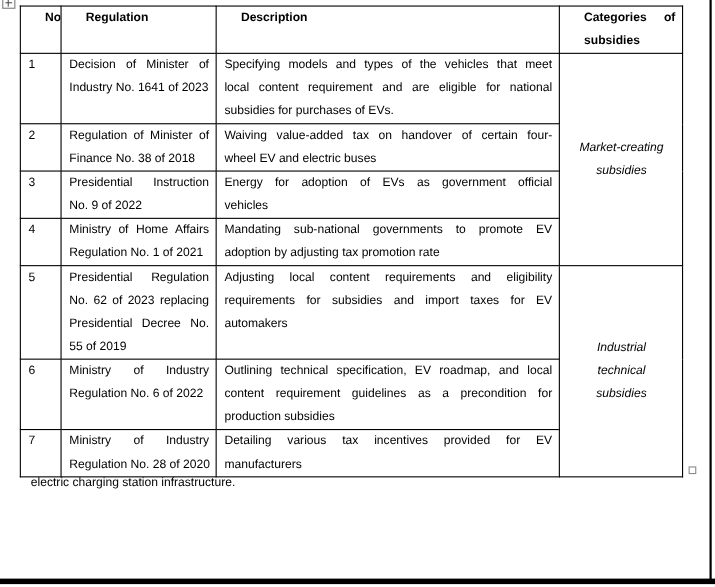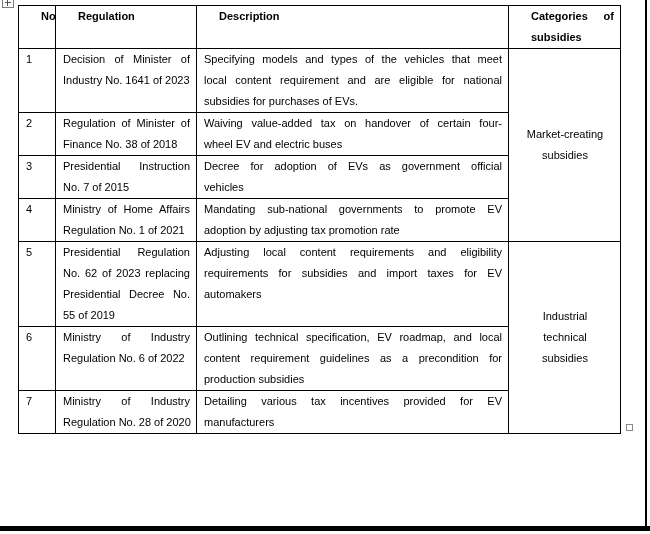--- a/index.html
+++ b/index.html
@@ -19,21 +19,21 @@
   .reg col.c-desc { width:312px; }
   .reg col.c-cat  { width:112px; }
   .reg th, .reg td { border:1px solid #000; vertical-align:top; padding:0 6px 0 7px; text-align:left; overflow:hidden; }
   .reg th { font-weight:bold;padding-left:22px; }
   tr.h43 { height:43px; } tr.h64 { height:64px; } tr.h85 { height:85px; }
 
   
   .tl { text-align:justify; text-align-last:justify; }
   .tl:last-child { text-align-last:left; white-space:nowrap; }
   td.cat { vertical-align:middle; }
-  td.cat .tl, td.cat .tl:last-child { text-align-last:center; white-space:nowrap; }
+  td.cat .tl, td.cat .tl:last-child { text-align-last:center; white-space:nowrap;font-style:italic; }
 
   .footnote { position:absolute; left:21px; top:429px; width:606px; font-size:11px; line-height:20.6px; }
   .footnote .tl:first-child { text-indent:7px; }
 
   .resize-handle { position:absolute; left:626px; top:424px; width:5px; height:5px;
     border:1px solid #8a8a8a; background:#fff; }
   .page-border-right { position:absolute; left:645px; top:0; width:2px; height:529px; background:#000; }
   .bottom-bar { position:absolute; left:0; top:526px; width:650px; height:5px; background:#000; }
 </style>
 </head>
@@ -84,24 +84,24 @@
           </td>
       <td>
             <div class="tl">Waiving value-added tax on handover of certain four-</div>
             <div class="tl">wheel EV and electric buses</div>
           </td>
     </tr>
     <tr class="h43">
       <td>3</td>
       <td>
             <div class="tl">Presidential Instruction</div>
-            <div class="tl">No. 7 of 2015</div>
+            <div class="tl">No. 9 of 2022</div>
           </td>
       <td>
-            <div class="tl">Decree for adoption of EVs as government official</div>
+            <div class="tl">Energy for adoption of EVs as government official</div>
             <div class="tl">vehicles</div>
           </td>
     </tr>
     <tr class="h43">
       <td>4</td>
       <td>
             <div class="tl">Ministry of Home Affairs</div>
             <div class="tl">Regulation No. 1 of 2021</div>
           </td>
       <td>
@@ -148,19 +148,20 @@
           </td>
       <td>
             <div class="tl">Detailing various tax incentives provided for EV</div>
             <div class="tl">manufacturers</div>
           </td>
     </tr>
   </tbody>
     </table>
 
   <div class="footnote">
+      <div class="tl">electric charging station infrastructure.</div>
     </div>
 
   <div class="resize-handle"></div>
   <div class="page-border-right"></div>
   <div class="bottom-bar"></div>
 
 </div>
 
 </body></html>

